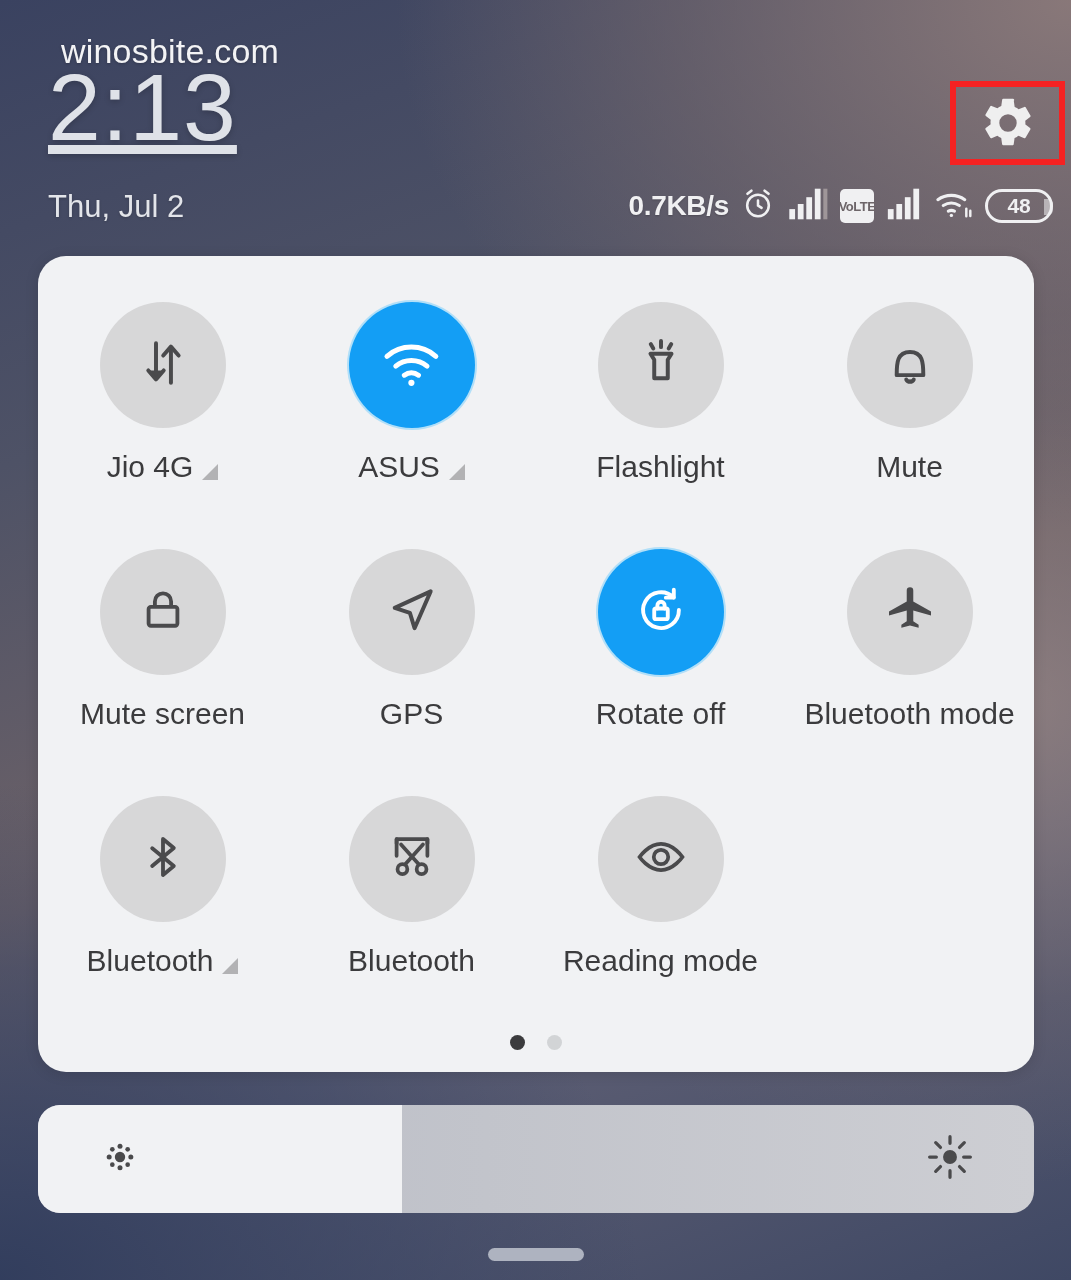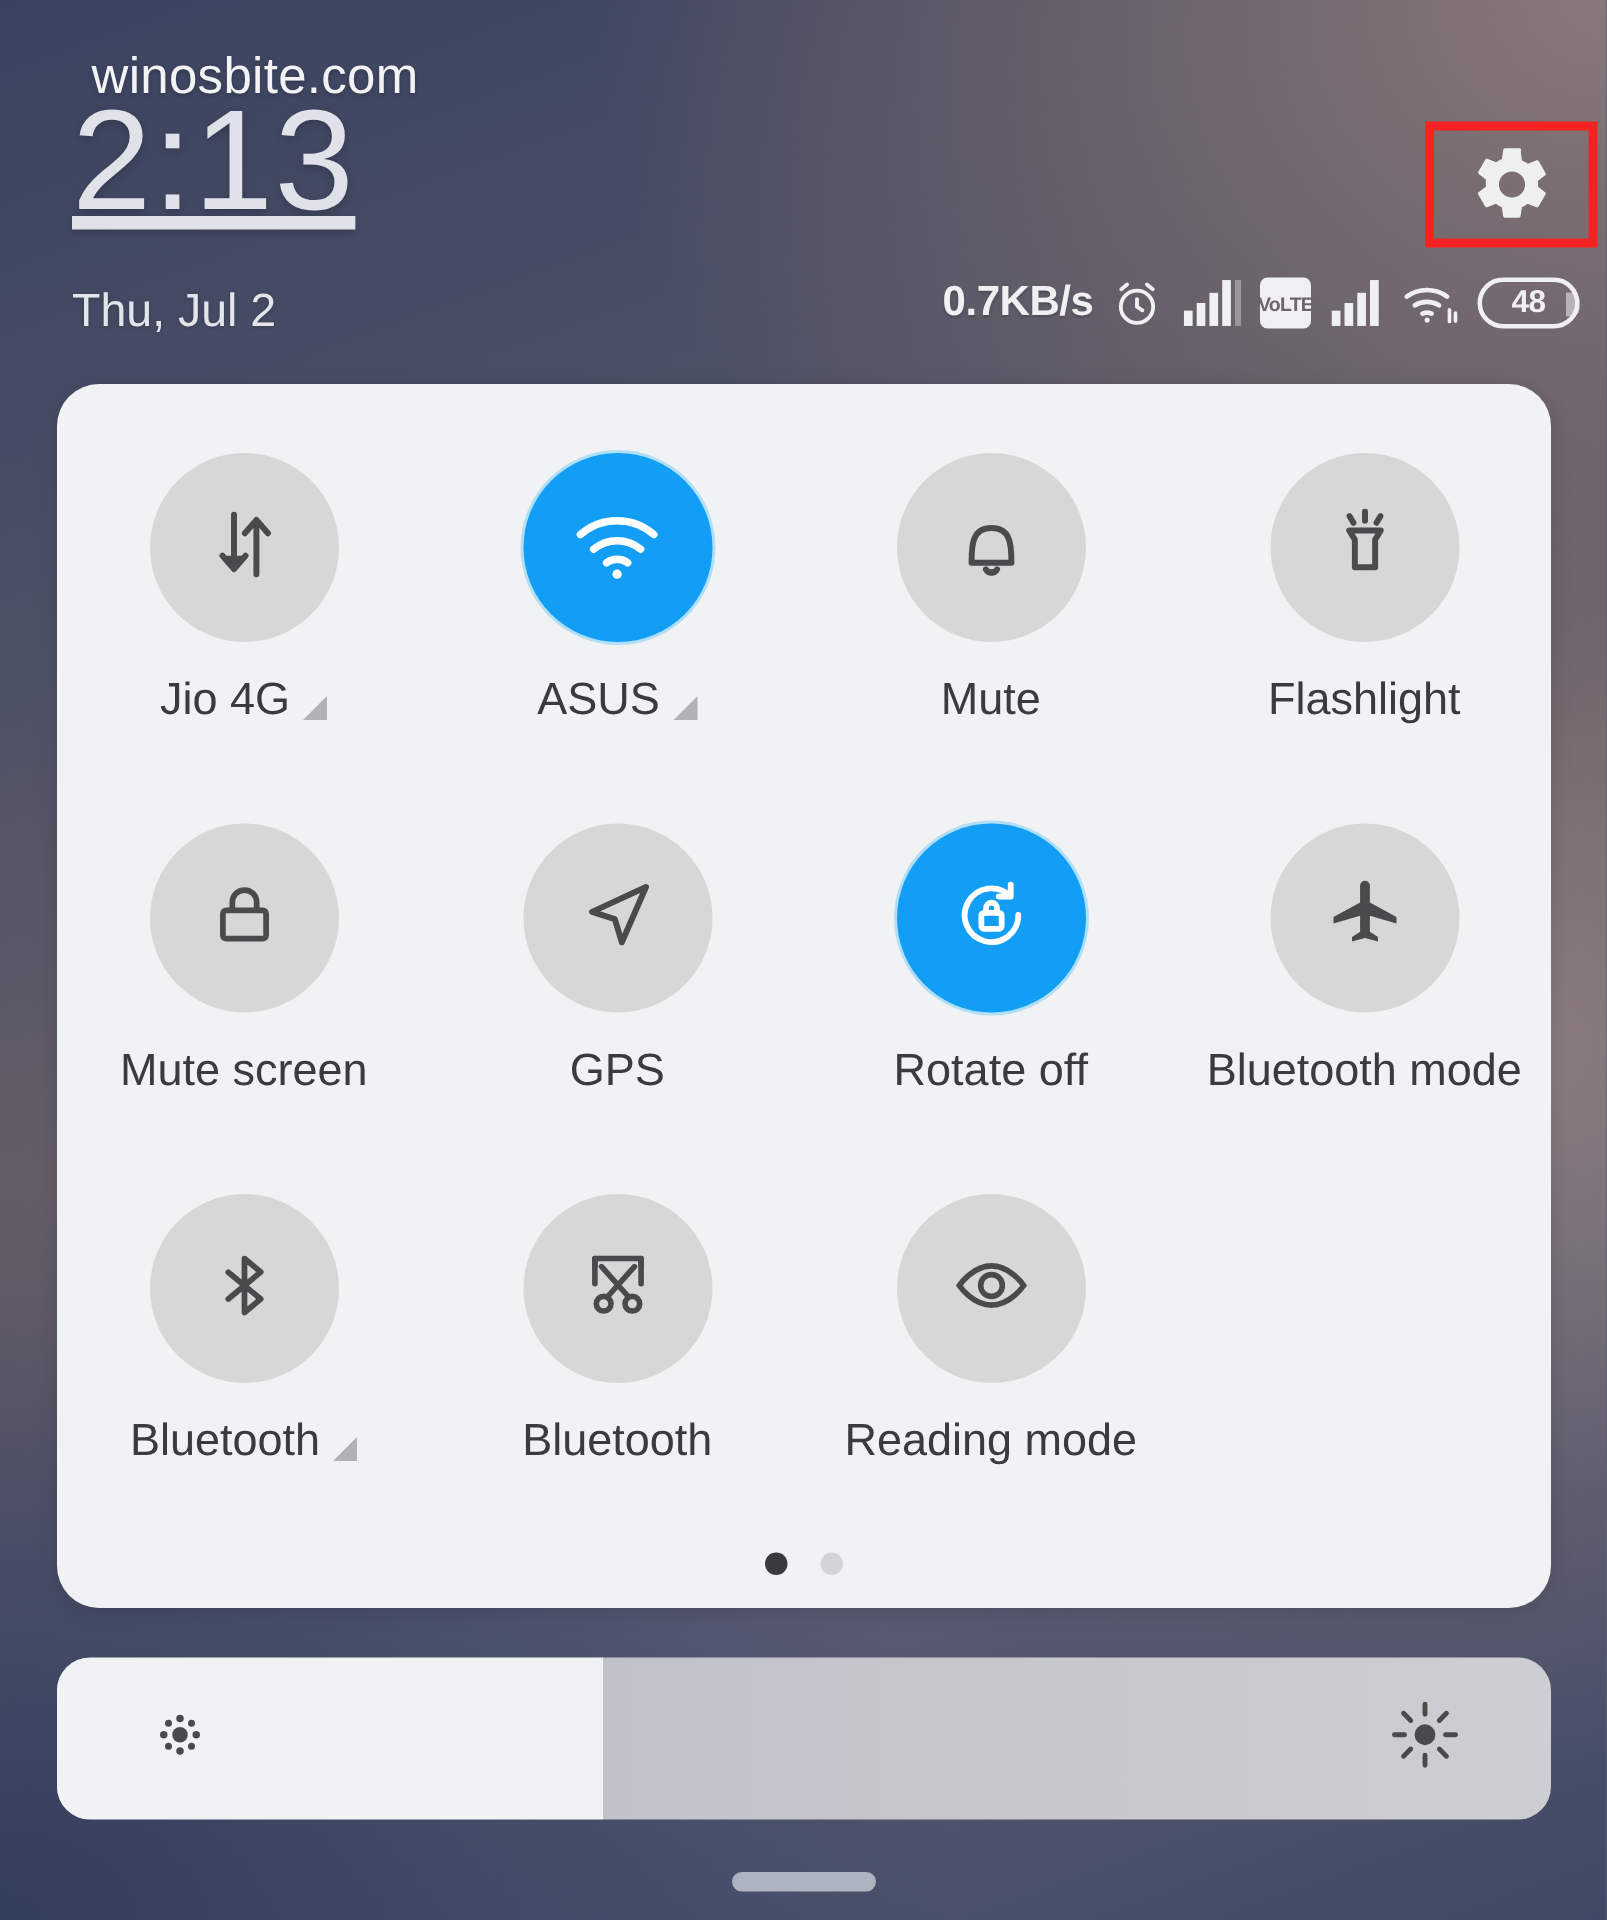--- a/index.html
+++ b/index.html
@@ -71,21 +71,21 @@
   }
   .gear-wrap svg { position: absolute; left: 50%; top: 50%; transform: translate(-50%,-50%); }
 
   
   .statusbar {
     position: absolute;
     right: 18px;
     top: 185px;
     height: 42px;
     display: flex;
-    align-items: flex-start;
+    align-items: center;
     gap: 11px;
   }
   .netspeed {
     font-size: 28px;
     font-weight: bold;
     color: #f0f0f2;
     letter-spacing: -0.3px;
     text-shadow: 0 1px 2px rgba(0,0,0,0.2);
   }
   .si { display: block; }
@@ -338,41 +338,41 @@
         <div class="tile-label">
           <span>ASUS</span>
           <i class="corner-tri"></i>
         </div>
       </div>
 
       <div class="tile">
         <div class="tile-circle">
           <span>
             <svg width="56" height="56" viewBox="0 0 24 24" fill="none" stroke="#4a4a4c" stroke-width="1.7" stroke-linecap="round" stroke-linejoin="round">
+              <path d="M7.5 8h9l-1.6 2.6v7.9h-5.8v-7.9z"></path>
+              <path d="M12 2.6v2.6M7.6 3.9l1.1 1.9M16.4 3.9l-1.1 1.9"></path>
+            </svg>
+          </span>
+        </div>
+        <div class="tile-label">
+          <span>Flashlight</span>
+        </div>
+      </div>
+
+      <div class="tile">
+        <div class="tile-circle">
+          <span>
+            <svg width="56" height="56" viewBox="0 0 24 24" fill="none" stroke="#4a4a4c" stroke-width="1.7" stroke-linecap="round" stroke-linejoin="round">
               <path d="M6.3 17.2c0-5.4.3-9.9 5.7-9.9s5.7 4.5 5.7 9.9z"></path>
               <path d="M10.4 19.1a1.8 1.8 0 0 0 3.2 0" fill="#4a4a4c"></path>
             </svg>
           </span>
         </div>
         <div class="tile-label">
           <span>Mute</span>
-        </div>
-      </div>
-
-      <div class="tile">
-        <div class="tile-circle">
-          <span>
-            <svg width="56" height="56" viewBox="0 0 24 24" fill="none" stroke="#4a4a4c" stroke-width="1.7" stroke-linecap="round" stroke-linejoin="round">
-              <path d="M7.5 8h9l-1.6 2.6v7.9h-5.8v-7.9z"></path>
-              <path d="M12 2.6v2.6M7.6 3.9l1.1 1.9M16.4 3.9l-1.1 1.9"></path>
-            </svg>
-          </span>
-        </div>
-        <div class="tile-label">
-          <span>Flashlight</span>
         </div>
       </div>
 
       <div class="tile">
         <div class="tile-circle">
           <span>
             <svg width="54" height="54" viewBox="0 0 24 24" fill="none" stroke="#4a4a4c" stroke-width="1.7" stroke-linejoin="round">
               <rect x="5.6" y="10.6" width="12.8" height="8.4" rx="1"></rect>
               <path d="M8.4 10.6V8.2a3.6 3.6 0 0 1 7.2 0v2.4"></path>
             </svg>

